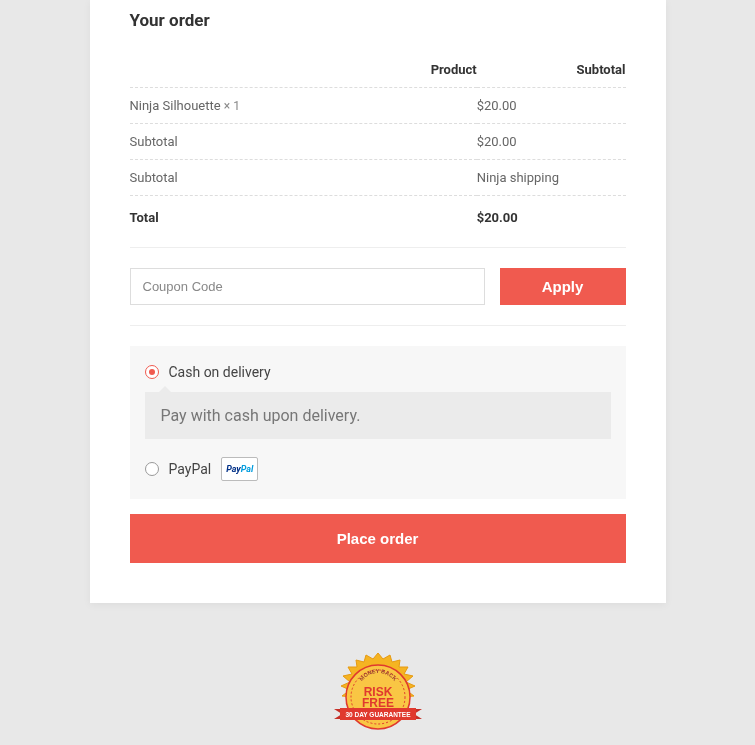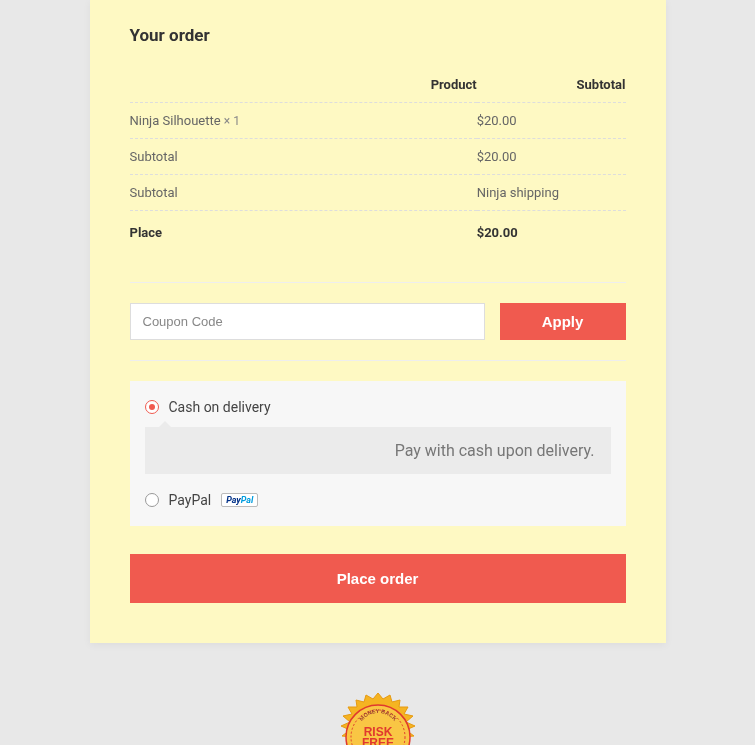--- a/index.html
+++ b/index.html
@@ -9,24 +9,24 @@
     }
     body {
       font-family: -apple-system, BlinkMacSystemFont, "Segoe UI", Roboto, "Helvetica Neue", Arial, sans-serif;
       background: #e8e8e8;
       padding: 0;
       width: 755px;
       height: 745px;
       overflow: hidden;
     }
     .card {
-      background: #fef9c3;
+      background: #ffffff;
       margin: 0 auto;
       width: 576px;
-      padding: 25px 40px 40px 40px;
+      padding: 10px 40px 40px 40px;
       position: relative;
       box-shadow: 0 2px 8px rgba(0,0,0,0.05);
     }
     .order-title {
       font-size: 17px;
       font-weight: 700;
       color: #333;
       margin-bottom: 22px;
     }
     .order-table {
@@ -58,21 +58,21 @@
       padding-top: 14px;
       padding-bottom: 14px;
     }
     .product-qty {
       color: #888;
       font-size: 12px;
     }
     .coupon-section {
       display: flex;
       gap: 15px;
-      margin-top: 28px;
+      margin-top: 8px;
       padding-top: 20px;
       border-top: 1px solid #eee;
       padding-bottom: 20px;
       border-bottom: 1px solid #eee;
     }
     .coupon-input {
       flex: 1;
       padding: 10px 12px;
       font-size: 13px;
       border: 1px solid #ddd;
@@ -88,21 +88,20 @@
       color: #fff;
       border: none;
       font-size: 15px;
       font-weight: 700;
       cursor: pointer;
     }
     .payment-box {
       background: #f7f7f7;
       padding: 18px 15px 18px 15px;
       margin-top: 20px;
-      text-align: right;
     }
     .payment-option {
       display: flex;
       align-items: center;
       gap: 10px;
       font-size: 14px;
       color: #444;
     }
     .radio-custom {
       width: 14px;
@@ -146,37 +145,37 @@
       display: inline-flex;
       align-items: center;
       justify-content: center;
       border: 1px solid #bbb;
       border-radius: 2px;
       padding: 2px 4px;
       font-size: 9px;
       font-weight: 700;
       font-style: italic;
       background: #fff;
-      height: 14px;
+      height: 24px;
     }
     .paypal-badge .pp-pay {
       color: #003087;
     }
     .paypal-badge .pp-pal {
       color: #009cde;
     }
     .place-order-btn {
       width: 100%;
       background: #f05a4f;
       color: #fff;
       border: none;
       font-size: 15px;
       font-weight: 700;
       padding: 16px 0;
-      margin-top: 28px;
+      margin-top: 15px;
       cursor: pointer;
     }
     .footer-section {
       text-align: center;
       margin-top: 45px;
     }
     .guarantee-badge {
       display: inline-block;
       margin-bottom: 30px;
     }
@@ -204,21 +203,21 @@
       </tr>
       <tr>
         <td>Subtotal</td>
         <td>$20.00</td>
       </tr>
       <tr>
         <td>Subtotal</td>
         <td>Ninja shipping</td>
       </tr>
       <tr class="total-row">
-        <td>Place</td>
+        <td>Total</td>
         <td>$20.00</td>
       </tr>
     </tbody>
   </table>
 
   <div class="coupon-section">
     <input type="text" class="coupon-input" placeholder="Coupon Code" style="">
     <button class="apply-btn">Apply</button>
   </div>
 

